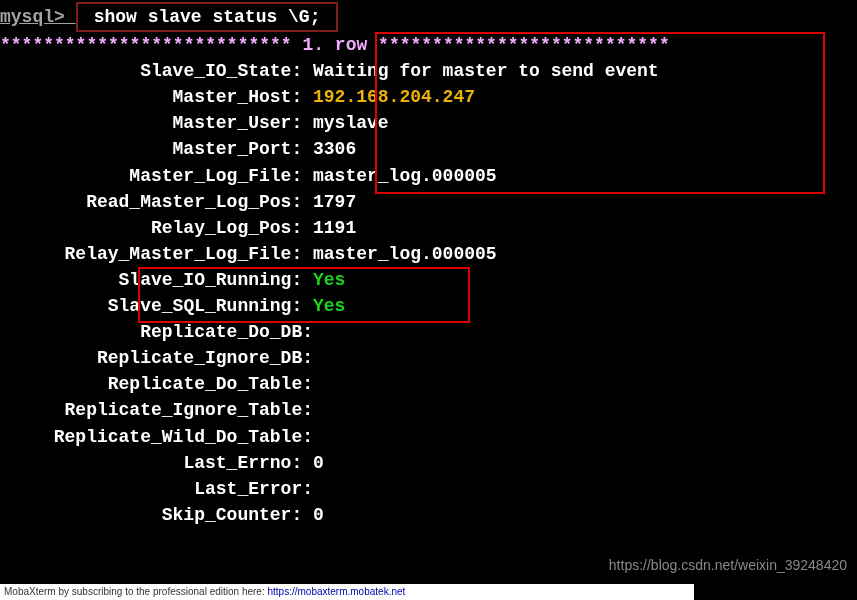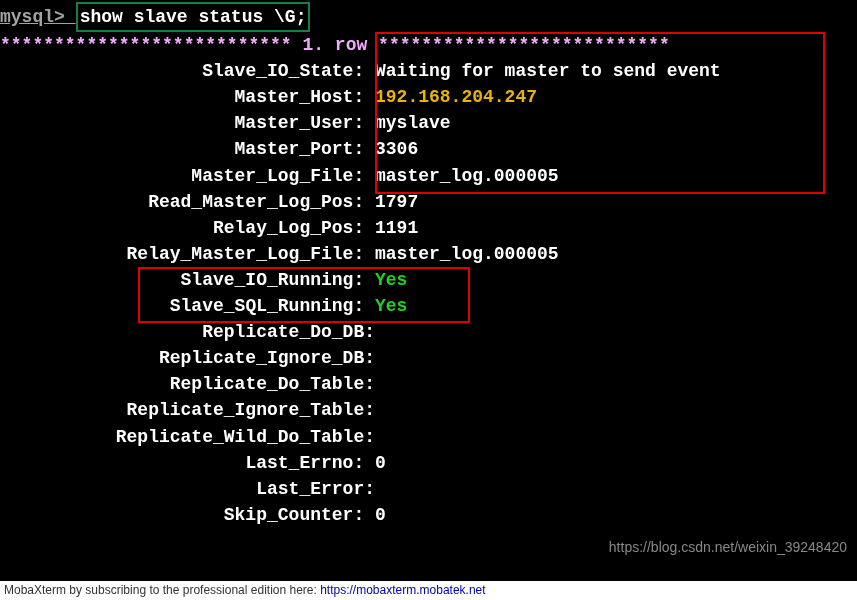--- a/index.html
+++ b/index.html
@@ -21,23 +21,23 @@
       position: relative;
     }
     .prompt-line {
       white-space: pre;
     }
     .prompt {
       color: #a3a3a3;
       text-decoration: underline;
     }
     .cmd-box {
-      border: 2px solid #15803d;
+      border: 2px solid #7f1d1d;
       display: inline-block;
-      padding: 0 2px;
+      padding: 0 16px;
     }
     .row-header {
       white-space: pre;
       color: #f0abfc;
     }
     .main-area {
       position: relative;
     }
     .value-box {
       position: absolute;
@@ -57,51 +57,51 @@
       height: 56px;
       pointer-events: none;
     }
     .kv {
       white-space: pre;
       display: flex;
     }
     .key {
       color: #fff;
       text-align: right;
-      width: 375px;
+      width: 313px;
       display: inline-block;
     }
     .val {
       color: #fff;
     }
     .val-magenta {
       color: #eab308;
     }
     .val-green {
       color: #1cd41c;
     }
     .watermark {
       position: absolute;
-      bottom: 43px;
+      bottom: 25px;
       right: 10px;
       color: #888;
       font-size: 14px;
       font-weight: normal;
       font-family: Arial, sans-serif;
     }
     .footer {
       position: absolute;
       bottom: 0;
       left: 0;
       background: #fff;
       color: #333;
-      font-size: 12px;
+      font-size: 10px;
       font-weight: normal;
       font-family: Arial, sans-serif;
-      width: 857px;
+      width: 694px;
       padding: 1px 4px;
     }
     .footer a {
       color: #00a;
     }
   </style>
 </head>
 <body>
 
 <div class="prompt-line"><span class="prompt">mysql&gt; </span><span class="cmd-box"><span>show slave status \G;</span></span></div>

